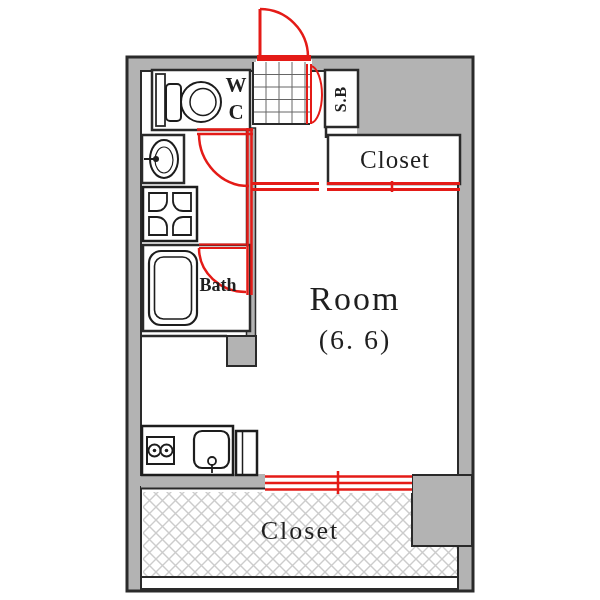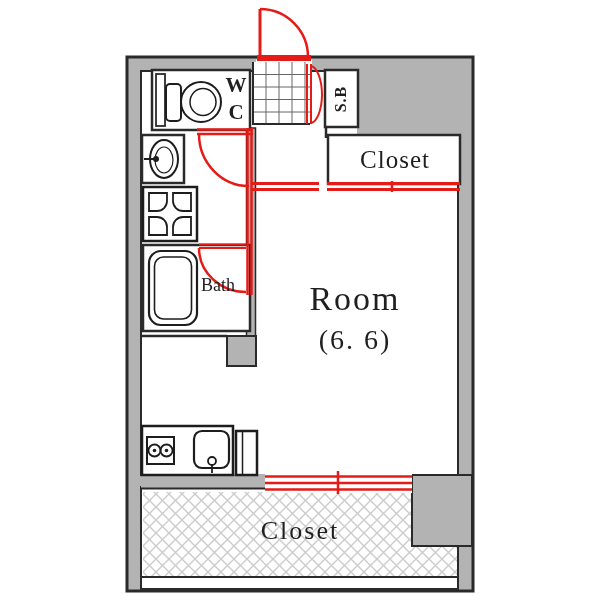--- a/index.html
+++ b/index.html
@@ -6,21 +6,21 @@
   #stage{position:relative;width:600px;height:600px;background:#ffffff;overflow:hidden;
          font-family:"Liberation Serif","DejaVu Serif",serif;}
   #plan-svg{position:absolute;left:0;top:0;}
   .lbl{position:absolute;color:#1f1f1f;pointer-events:none;display:flex;
        align-items:center;justify-content:center;text-align:center;}
   .lbl-wc{left:219px;top:70px;width:34px;height:58px;font-size:21px;line-height:27px;
           flex-direction:column;font-weight:bold;}
   .lbl-sb{left:325px;top:70px;width:33px;height:57px;font-size:16px;font-weight:bold;}
   .lbl-sb span{transform:rotate(-90deg);letter-spacing:1px;}
   .lbl-closet{left:330px;top:139px;width:130px;height:42px;font-size:25px;letter-spacing:1px;}
-  .lbl-bath{left:194px;top:272px;width:48px;height:26px;font-size:18px;}
+  .lbl-bath{left:194px;top:272px;width:48px;height:26px;font-size:18px;font-weight:bold;}
   .lbl-room{left:255px;top:281px;width:200px;height:36px;font-size:34px;letter-spacing:2px;}
   .lbl-room-area{left:255px;top:322px;width:200px;height:36px;font-size:28px;letter-spacing:2px;}
   .lbl-balcony{left:160px;top:514px;width:280px;height:34px;font-size:26px;letter-spacing:2px;}
 </style>
 </head>
 <body>
 
 <div id="stage">
 
 <svg id="plan-svg" width="600" height="600" viewBox="0 0 600 600">

